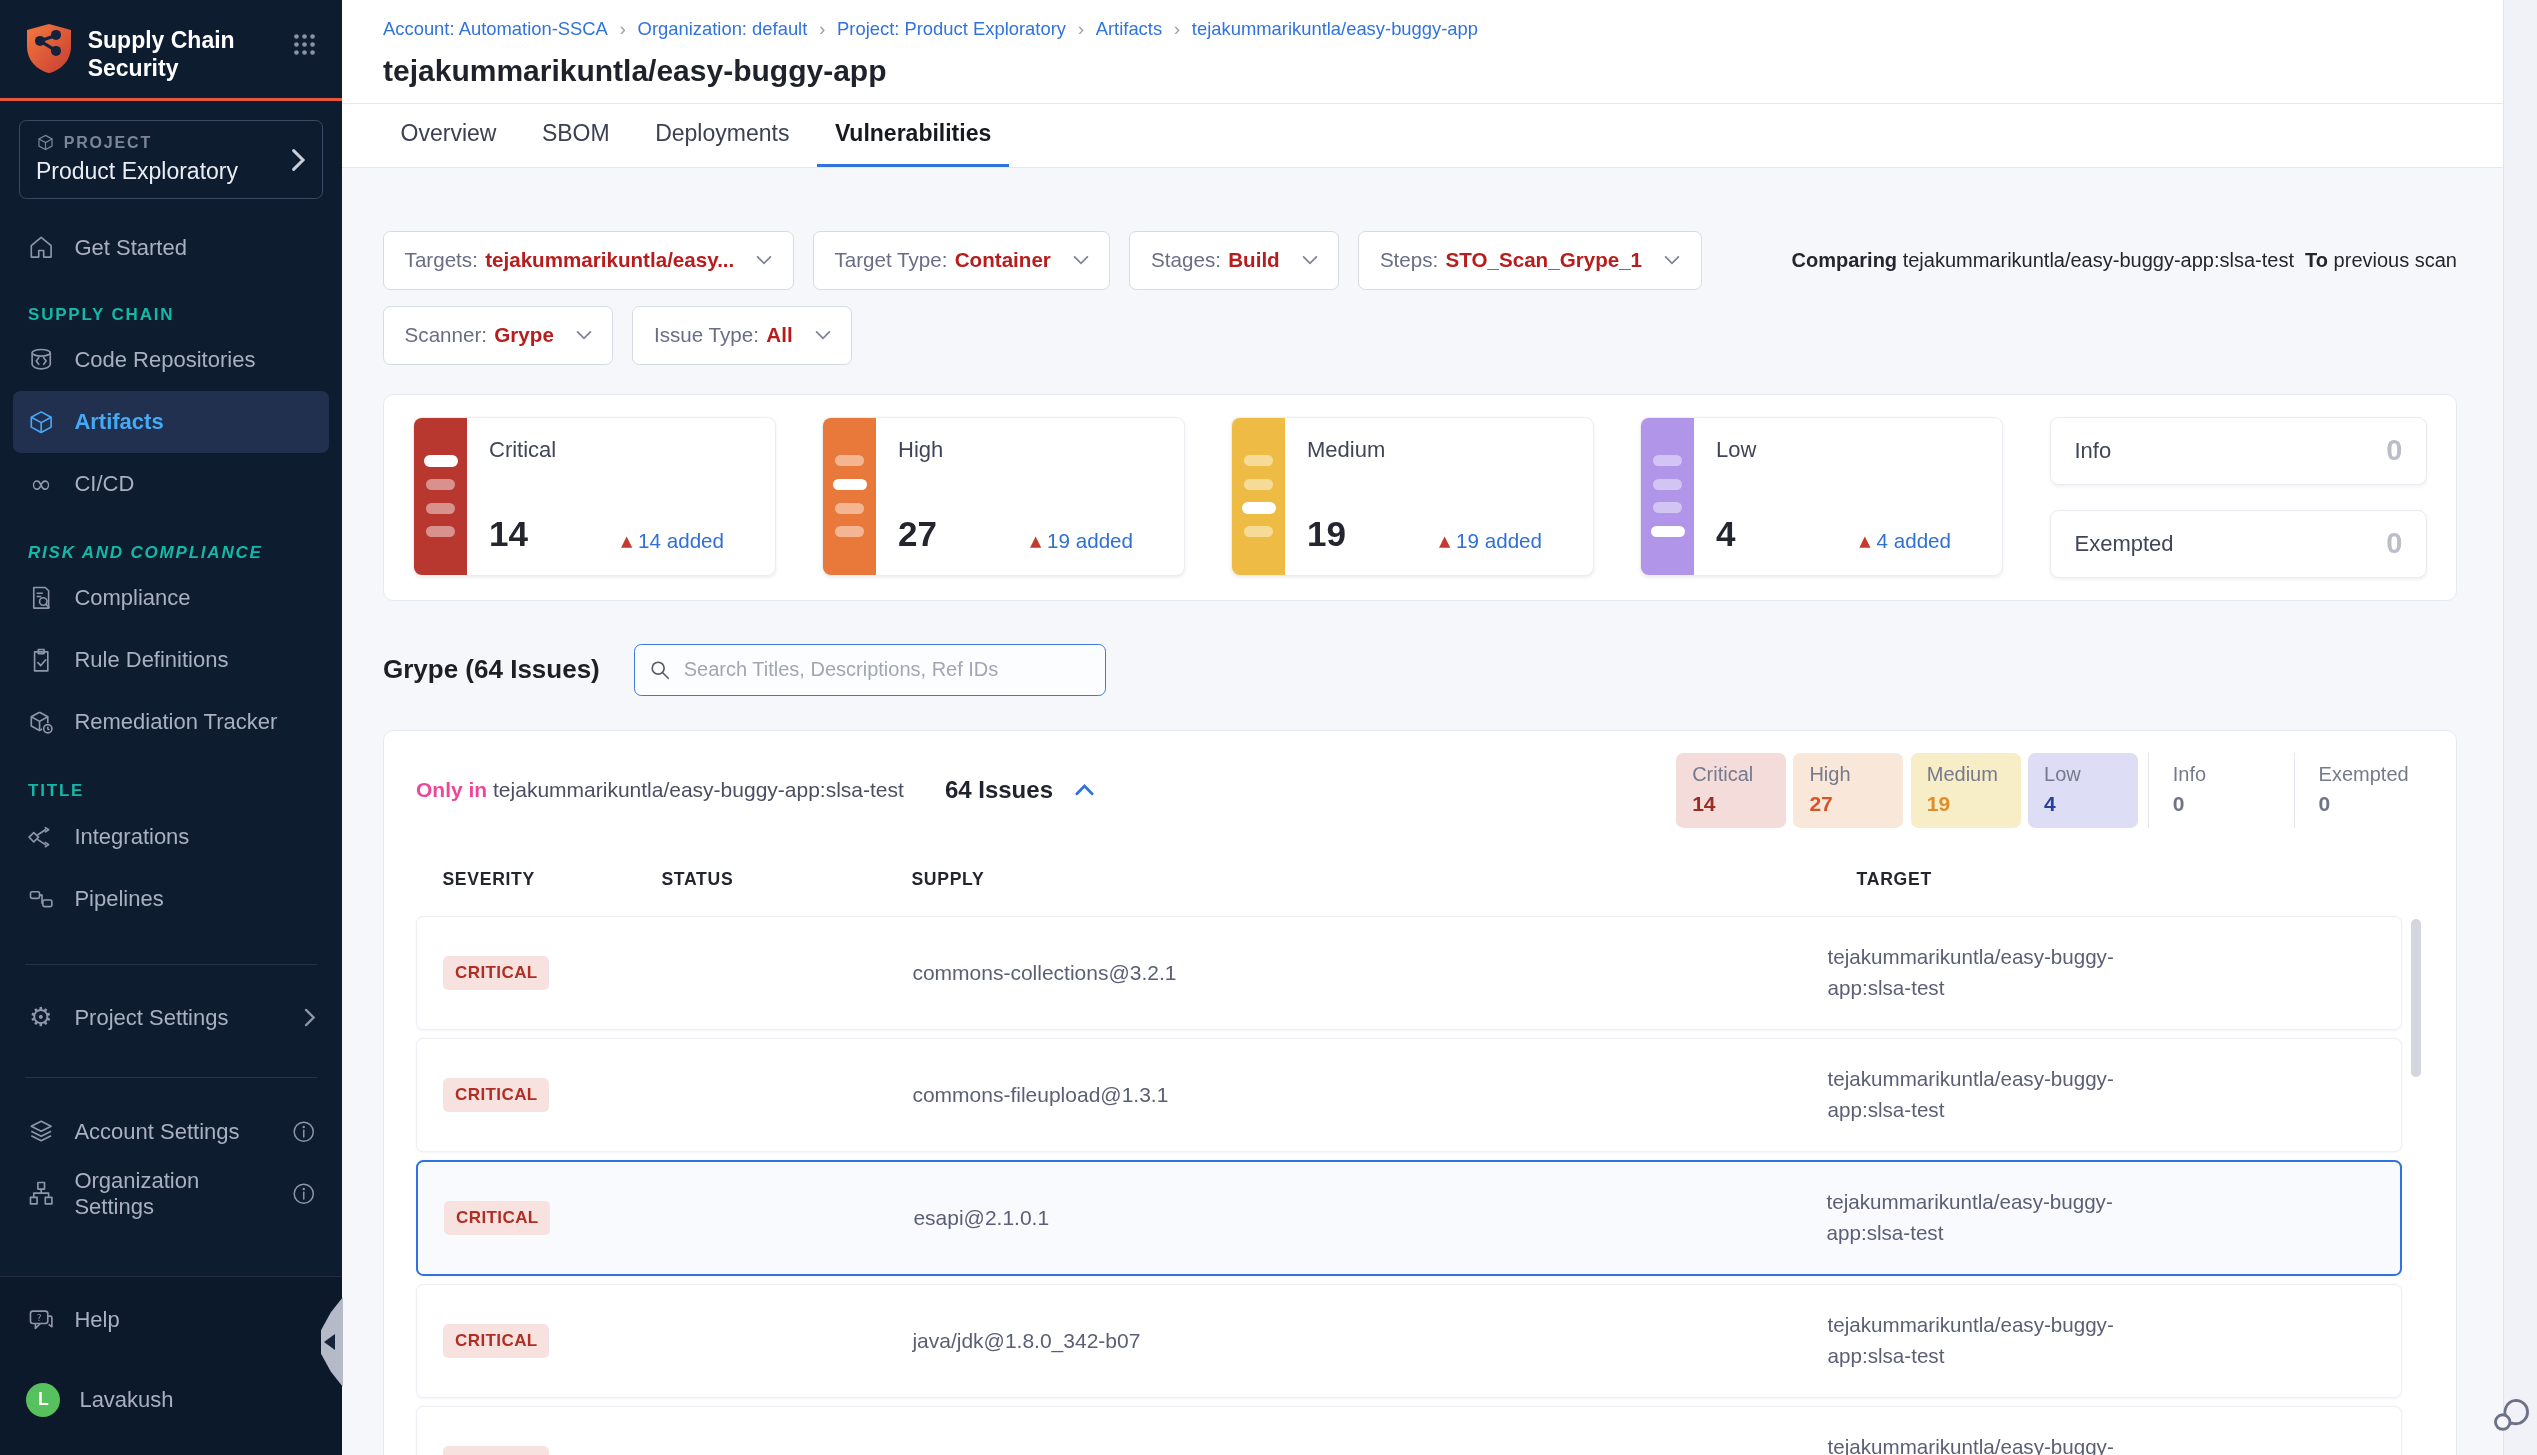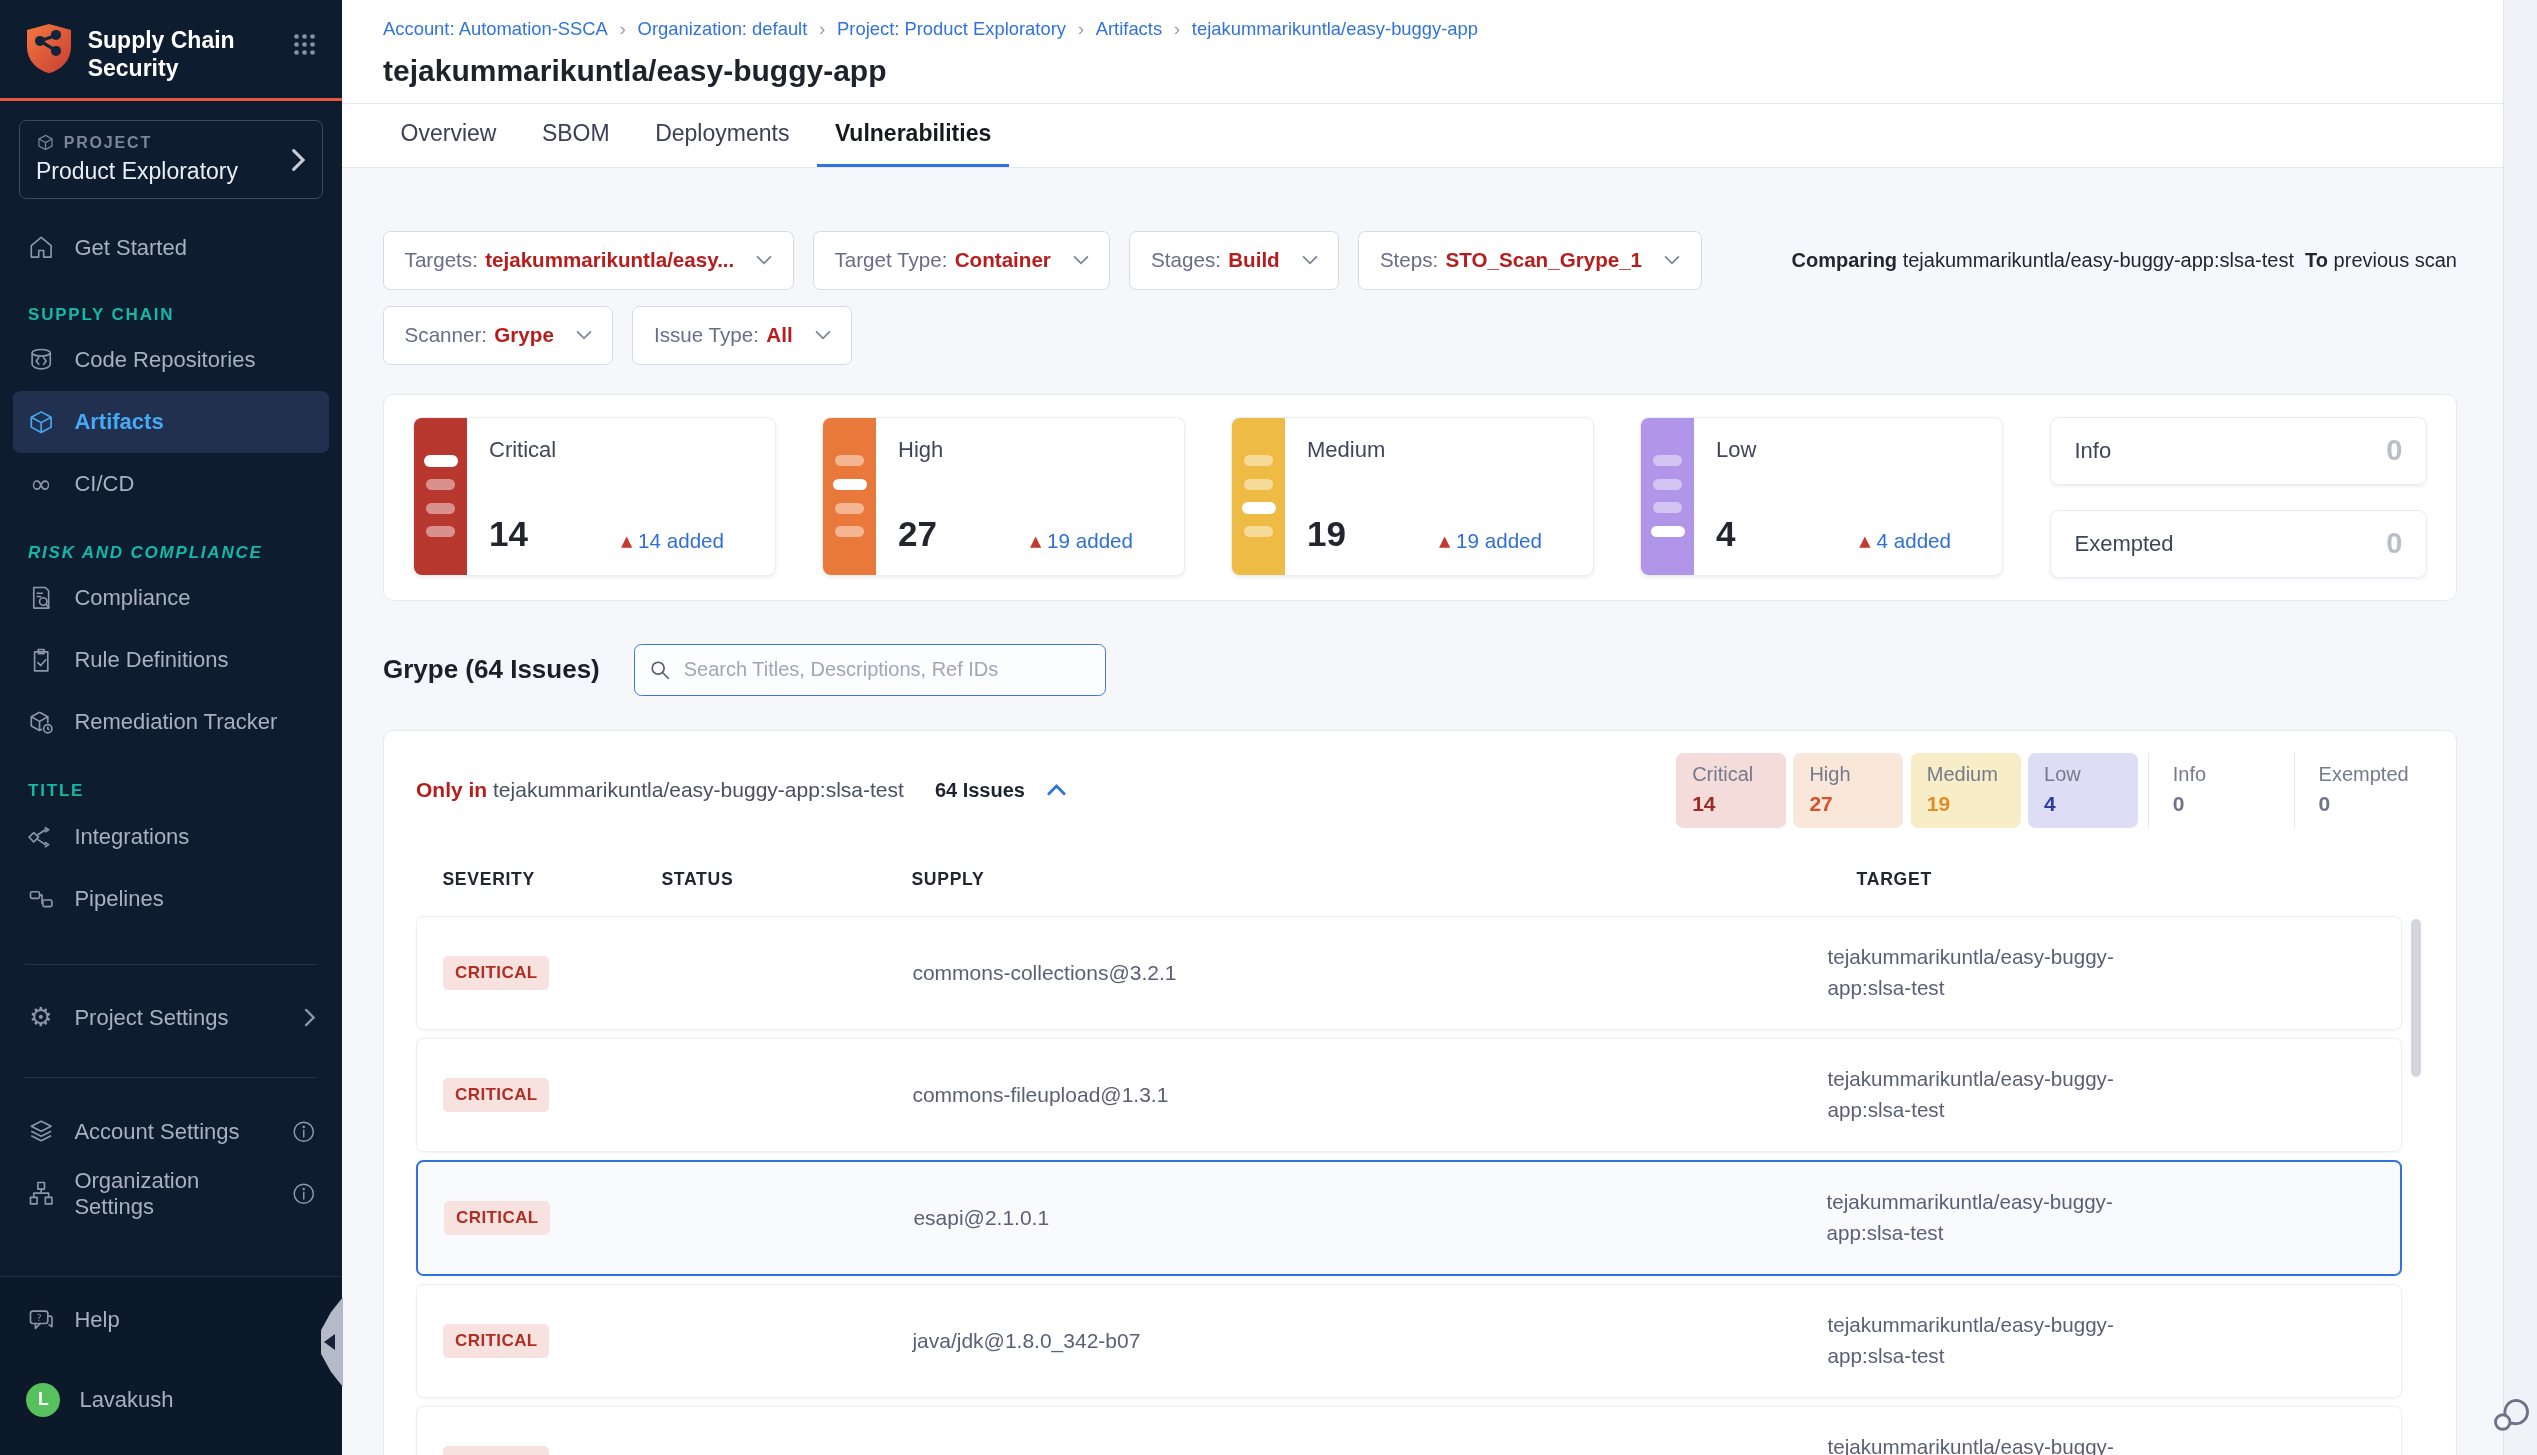--- a/index.html
+++ b/index.html
@@ -74,22 +74,22 @@
   
   .grype-row{display:flex;align-items:center;gap:34px;margin-top:43px;}
   .grype-heading{font-size:26px;font-weight:700;color:#1c2026;}
   .search-box{width:441px;height:50px;background:#fcfdff;border:1.8px solid #3d77e0;border-radius:7.3px;display:flex;align-items:center;padding:0 14.7px;gap:10.3px;}
   .search-box input{border:none;outline:none;background:transparent;flex:1;font-size:20px;color:#333;font-family:"Liberation Sans",sans-serif;}
   .search-box input::placeholder{color:#a0a6b4;}
   
   .issues-panel{margin-top:34px;background:#fff;border:0.7px solid #e7e9f0;border-radius:10.3px;padding:22px 26.4px 29px 32px;height:808px;position:relative;}
   .issues-head{display:flex;align-items:center;}
   .only-in{font-size:21px;color:#4a4f63;}
-  .only-in b{color:#b91c1c;}
-  .issues-count{margin-left:31px;font-size:20px;font-weight:700;color:#1f232e;display:flex;align-items:center;gap:22px;cursor:pointer;}
+  .only-in b{color:#ec4899;}
+  .issues-count{margin-left:41px;font-size:24px;font-weight:700;color:#1f232e;display:flex;align-items:center;gap:22px;cursor:pointer;}
   .chips{margin-left:auto;display:flex;align-items:stretch;}
   .chip{min-width:78px;padding:10.3px 16px 11.7px;border-radius:7.3px;margin-left:7.3px;cursor:pointer;}
   .chip .lab{font-size:20px;color:#757a8d;}
   .chip .val{font-size:21px;font-weight:700;margin-top:5.9px;}
   .chip.c-critical{background:#f3dcda;} .chip.c-critical .val{color:#9a2d24;}
   .chip.c-high{background:#f9e8d9;} .chip.c-high .val{color:#d85328;}
   .chip.c-medium{background:#f7edc6;} .chip.c-medium .val{color:#de8d2c;}
   .chip.c-low{background:#dddef5;} .chip.c-low .val{color:#2c3d9f;}
   .chip.c-plain{background:transparent;border-left:0.7px solid #e5e7ee;border-radius:0;padding-left:23.5px;margin-left:10.3px;min-width:95px;}
   .chip.c-plain .val{color:#6f7488;}

